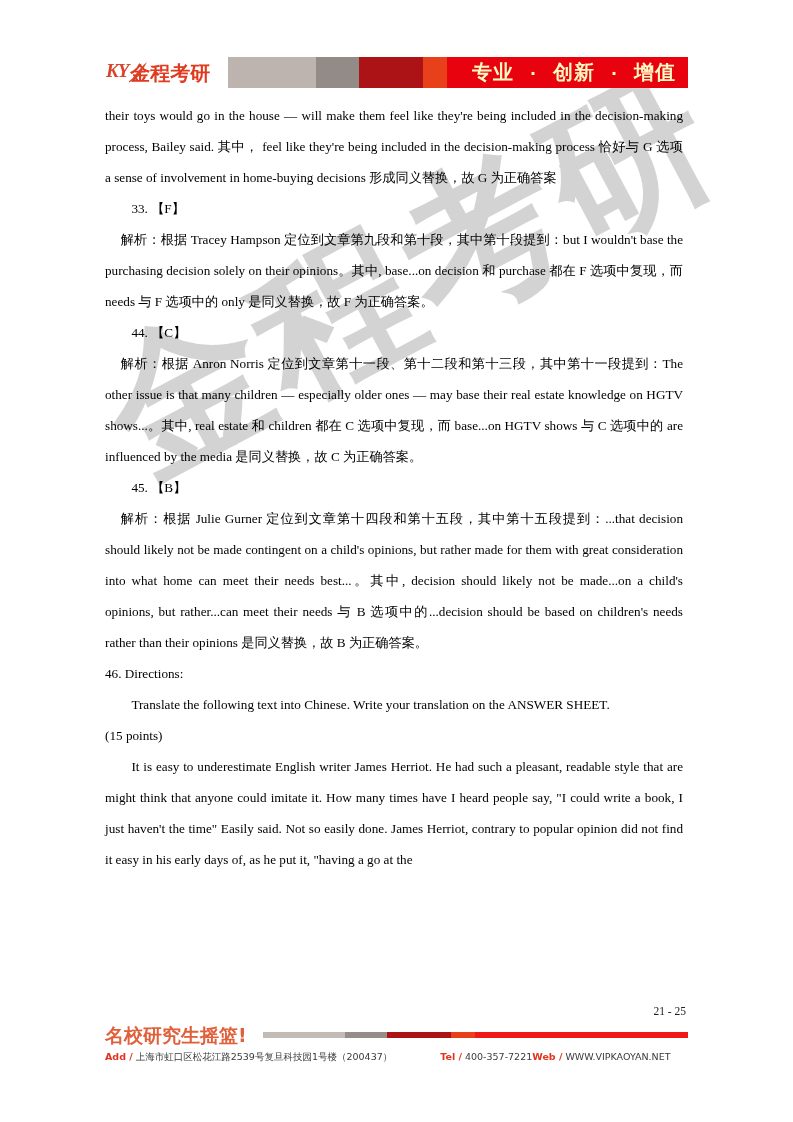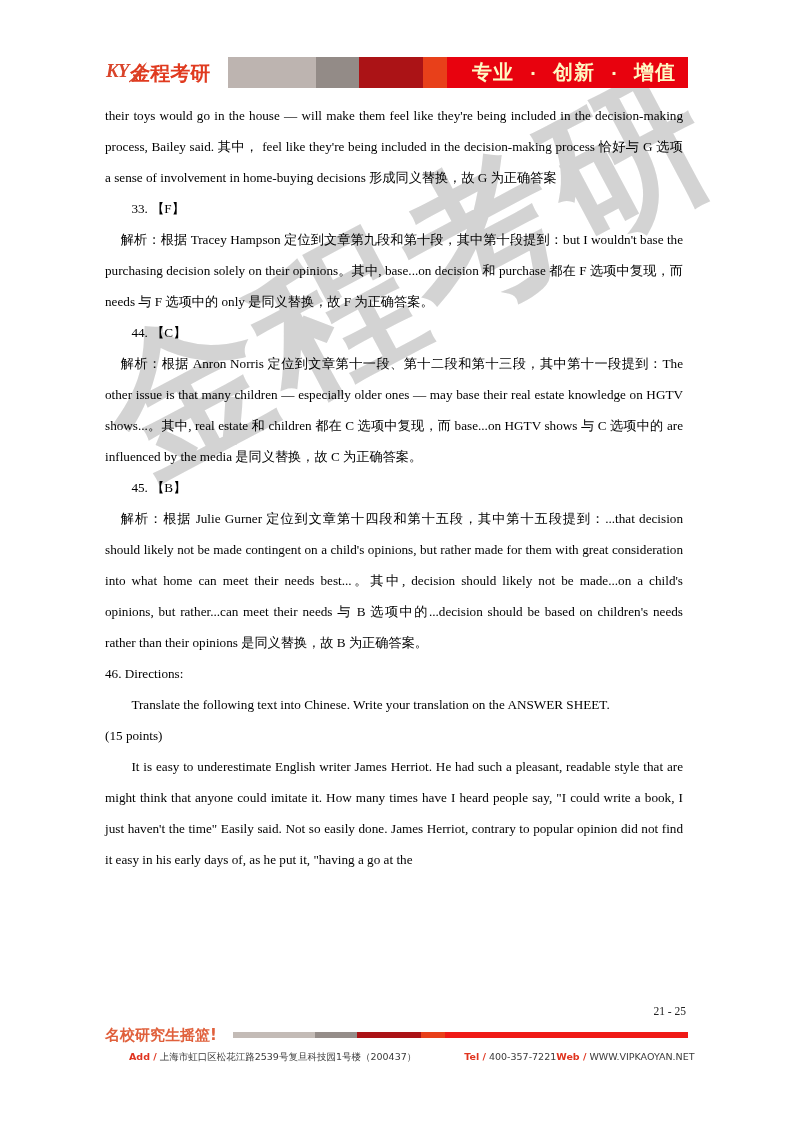--- a/index.html
+++ b/index.html
@@ -169,21 +169,21 @@
     margin-bottom: 8px;
   }
   .footer-barline {
     display: flex;
     align-items: center;
     height: 20px;
   }
   .footer-slogan {
     font-family: "DejaVu Sans", sans-serif;
     font-weight: 700;
-    font-size: 15px;
+    font-size: 19px;
     color: #e0603c;
     letter-spacing: 0px;
     white-space: nowrap;
     margin-right: 16px;
     line-height: 1;
   }
   .fbar { height: 6px; }
   .fbar-1 { flex: 0 0 82px; background: #c3bbb6; }
   .fbar-2 { flex: 0 0 42px; background: #958d89; }
   .fbar-3 { flex: 0 0 64px; background: #ab1316; }
@@ -197,21 +197,21 @@
     font-size: 9.5px;
     color: #3a3a3a;
     white-space: nowrap;
   }
   .fi-label {
     color: #e0341f;
     font-weight: 700;
     margin-right: 3px;
   }
   .fi-group { display: flex; align-items: baseline; }
-  .fi-addr  { margin-right: 48px; margin-left: 24px; }
+  .fi-addr  { margin-right: 48px; }
   .fi-tel   { }
 </style>
 </head>
 <body>
 
 <div id="page">
 
   <div id="watermark">
     <div class="wm-text">金程考研</div>
   </div>

